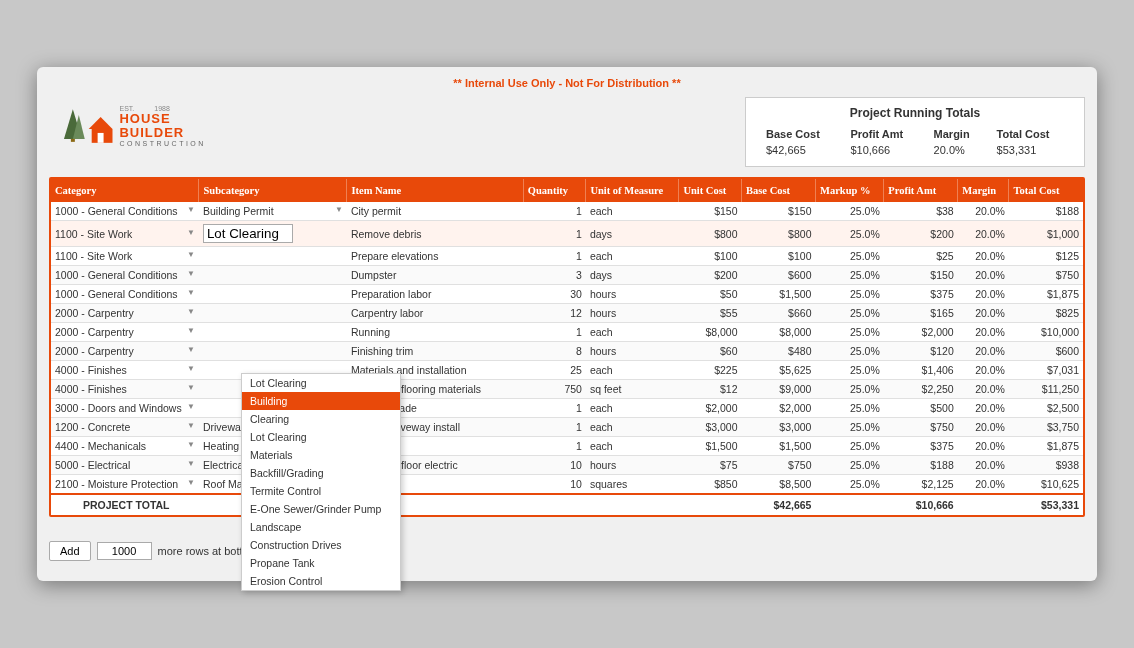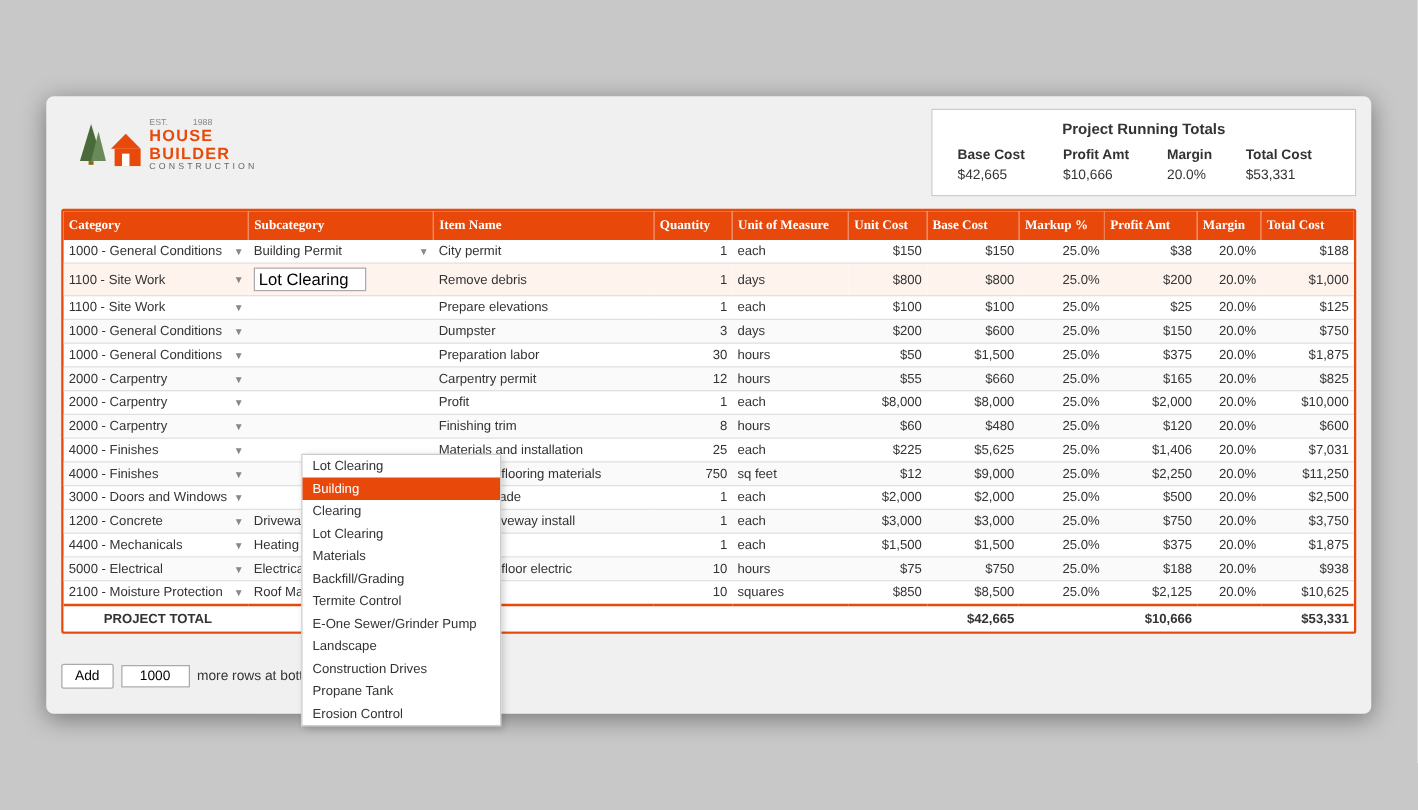--- a/index.html
+++ b/index.html
@@ -123,21 +123,21 @@
     .col-margin { width: 45px; text-align: right; }
     .col-total { width: 65px; text-align: right; }
     .num-right { text-align: right; }
     .dropdown-arrow {
       color: #888;
       font-size: 8px;
       margin-left: 2px;
     }
     .cell-with-arrow {
       display: flex;
-      align-items: center;
+      align-items: flex-start;
       justify-content: space-between;
     }
     .dropdown-menu {
       position: absolute;
       background: white;
       border: 1px solid #ccc;
       box-shadow: 2px 2px 6px rgba(0,0,0,0.2);
       z-index: 100;
       min-width: 160px;
       left: 192px;
@@ -212,20 +212,21 @@
       font-size: 7px;
       display: flex;
       gap: 20px;
     }
   </style>
 </head>
 <body>
 
 <div class="window">
 
+  <div class="internal-banner">** Internal Use Only - Not For Distribution **</div>
 
   <div class="top-section">
 
     <div class="logo-area">
       <div class="logo-svg-container">
         <svg width="55" height="50" viewBox="0 0 55 50">
 
           <polygon points="8,35 14,10 20,35" fill="#5a7a4a"></polygon>
           <polygon points="5,38 14,8 23,38" fill="#4a6a3a"></polygon>
           <polygon points="14,38 20,14 26,38" fill="#6a8a5a"></polygon>
@@ -395,40 +396,40 @@
           </tr>
 
           <tr>
             <td class="col-category">
               <div class="cell-with-arrow">
                 <span>2000 - Carpentry</span>
                 <span class="dropdown-arrow">▼</span>
               </div>
             </td>
             <td class="col-subcategory"></td>
-            <td class="col-item">Carpentry permit</td>
+            <td class="col-item">Carpentry labor</td>
             <td class="col-qty num-right">12</td>
             <td class="col-uom">hours</td>
             <td class="col-unit num-right">$55</td>
             <td class="col-base num-right">$660</td>
             <td class="col-markup num-right">25.0%</td>
             <td class="col-profit num-right">$165</td>
             <td class="col-margin num-right">20.0%</td>
             <td class="col-total num-right">$825</td>
           </tr>
 
           <tr>
             <td class="col-category">
               <div class="cell-with-arrow">
                 <span>2000 - Carpentry</span>
                 <span class="dropdown-arrow">▼</span>
               </div>
             </td>
             <td class="col-subcategory"></td>
-            <td class="col-item">Profit</td>
+            <td class="col-item">Running</td>
             <td class="col-qty num-right">1</td>
             <td class="col-uom">each</td>
             <td class="col-unit num-right">$8,000</td>
             <td class="col-base num-right">$8,000</td>
             <td class="col-markup num-right">25.0%</td>
             <td class="col-profit num-right">$2,000</td>
             <td class="col-margin num-right">20.0%</td>
             <td class="col-total num-right">$10,000</td>
           </tr>
 

